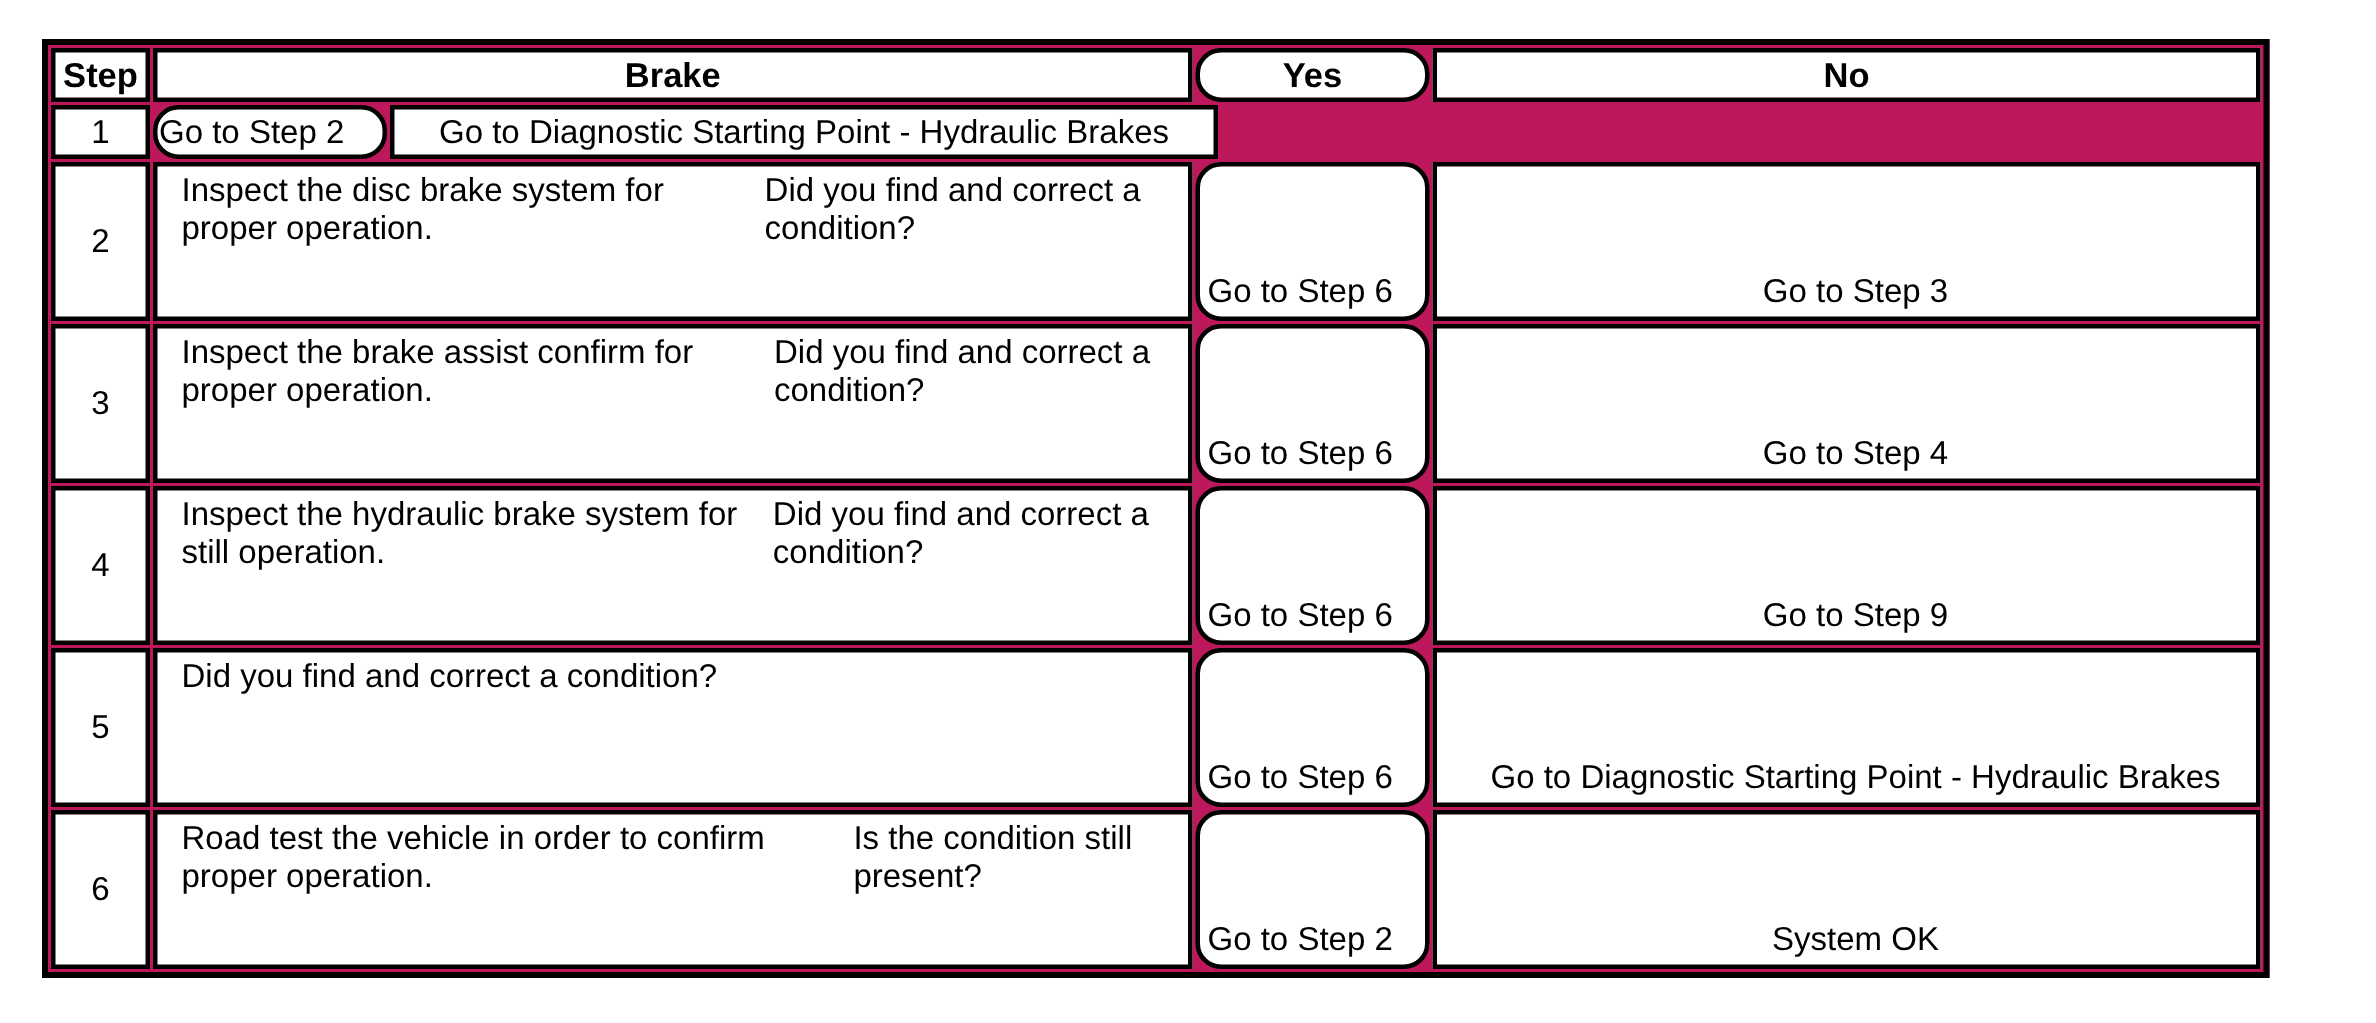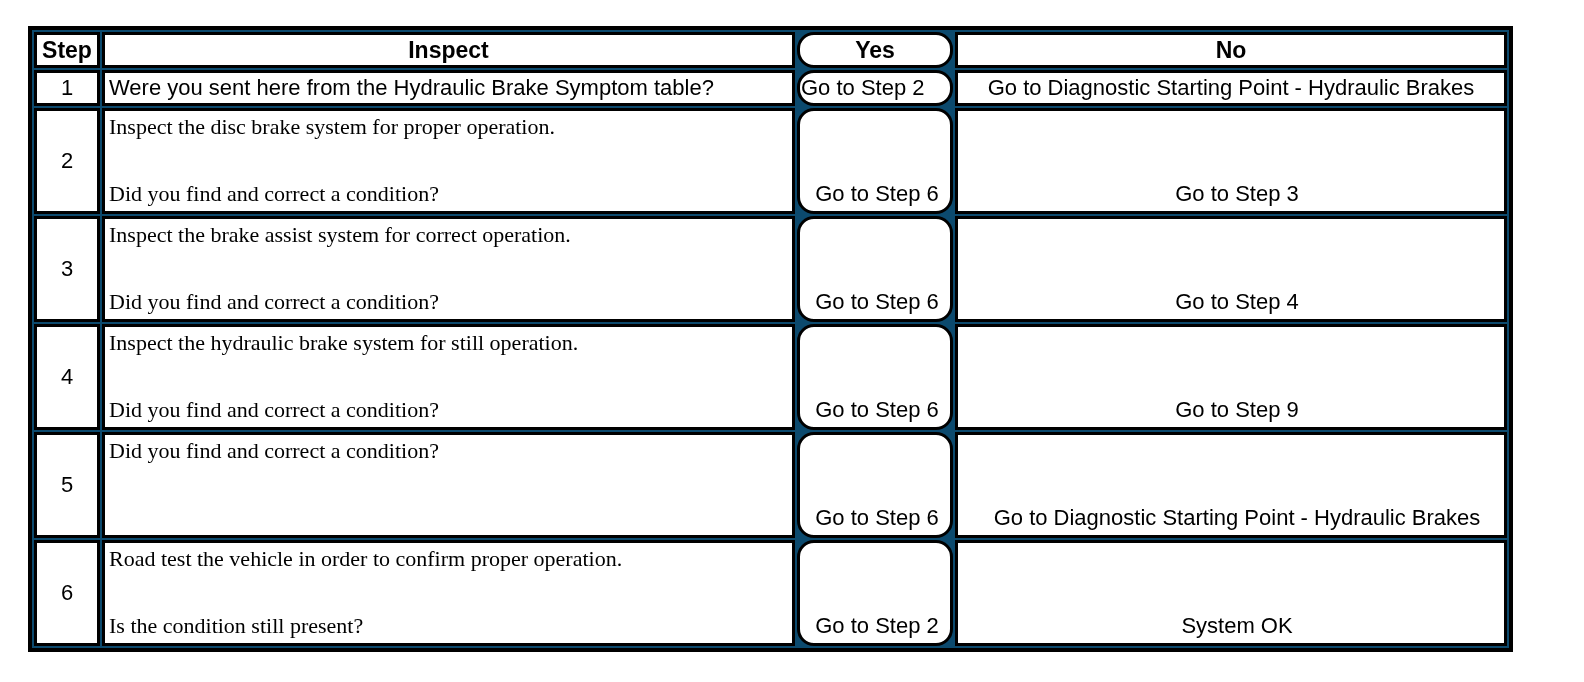--- a/index.html
+++ b/index.html
@@ -19,21 +19,21 @@
     position: absolute;
     left: 28px;
     top: 26px;
     width: 1485px;
     box-sizing: border-box;
     border: 4px solid #000000;
     padding: 2px;
     display: flex;
     flex-direction: column;
     gap: 2px;
-    background: #0c4a6e;
+    background: #be185d;
   }
   .row {
     display: flex;
     flex-direction: row;
     gap: 2px;
   }
   .cell {
     box-sizing: border-box;
     border: 3px solid #000000;
     background: #ffffff;
@@ -61,64 +61,59 @@
   .row.single .cell { height: 36px; align-items: center; }
   .row.single .step-cell { justify-content: center; }
   .row.single .action-cell { padding: 0 2px 0 4px; }
   .row.single .yes-cell { padding: 0 1px; justify-content: flex-start; }
   .row.single .no-cell { padding: 0 2px; justify-content: center; }
 
   
   .row.multi .cell { height: 106px; }
   .row.multi .step-cell { align-items: center; justify-content: center; }
   .row.multi .action-cell {
-    flex-direction: column;
+    flex-direction: row;
     justify-content: space-between;
-    padding: 3px 2px 5px 4px;
-    font-family: Liberation Serif, serif;
+    padding: 3px 2px 5px 16px;
   }
   .row.multi .yes-cell {
     align-items: flex-end;
-    justify-content: center;
+    justify-content: flex-start;
     padding: 2px 1px 5px 5px;
   }
   .row.multi .no-cell {
     align-items: flex-end;
     justify-content: center;
     padding: 2px 2px 5px 14px;
   }
 </style>
 </head>
 <body>
 
 <div class="page">
   <div class="diagnostic-table">
     <div class="row header-row">
       <div class="cell step-col step-header">
         <span>Step</span>
       </div>
       <div class="cell action-col action-header">
-        <span>Inspect</span>
+        <span>Brake</span>
       </div>
       <div class="cell yes-col yes-header">
         <span>Yes</span>
       </div>
       <div class="cell no-col no-header">
         <span>No</span>
       </div>
     </div>
     <div style="display:flex;flex-direction:column;gap:2px;">
   <div class="row single">
     <div class="cell step-col step-cell">
       <span>1</span>
     </div>
-    <div class="cell action-col action-cell">
-      <div>Were you sent here from the Hydraulic Brake Symptom table?</div>
-      <div></div>
-    </div>
     <div class="cell yes-col yes-cell">
       <span>Go to Step 2</span>
     </div>
     <div class="cell no-col no-cell">
       <span>Go to Diagnostic Starting Point - Hydraulic Brakes</span>
     </div>
   </div>
 
   <div class="row multi">
     <div class="cell step-col step-cell">
@@ -134,21 +129,21 @@
     <div class="cell no-col no-cell">
       <span>Go to Step 3</span>
     </div>
   </div>
 
   <div class="row multi">
     <div class="cell step-col step-cell">
       <span>3</span>
     </div>
     <div class="cell action-col action-cell">
-      <div>Inspect the brake assist system for correct operation.</div>
+      <div>Inspect the brake assist confirm for proper operation.</div>
       <div>Did you find and correct a condition?</div>
     </div>
     <div class="cell yes-col yes-cell">
       <span>Go to Step 6</span>
     </div>
     <div class="cell no-col no-cell">
       <span>Go to Step 4</span>
     </div>
   </div>
 

